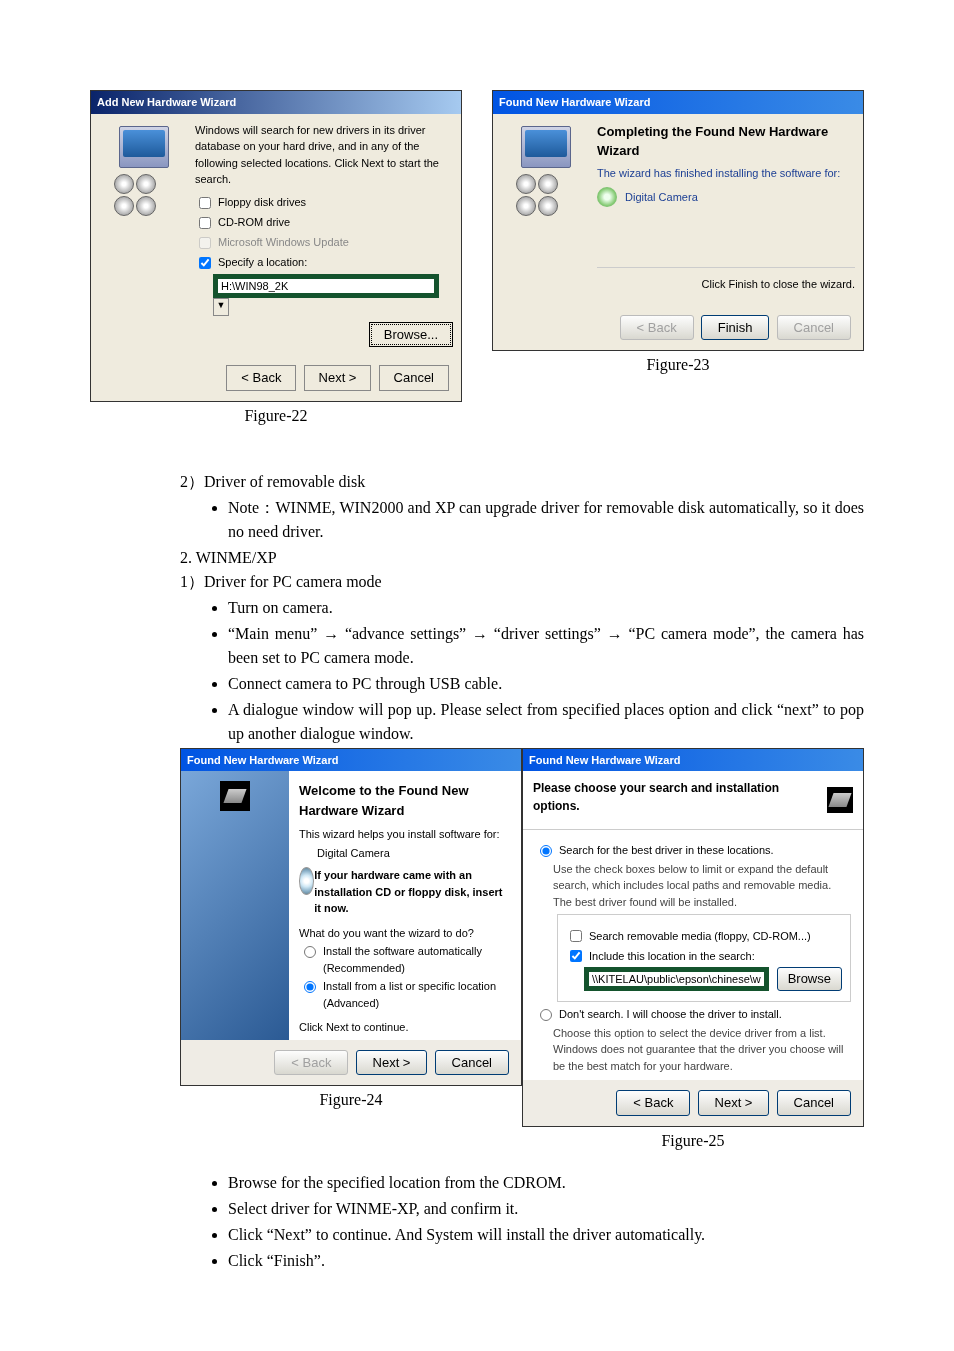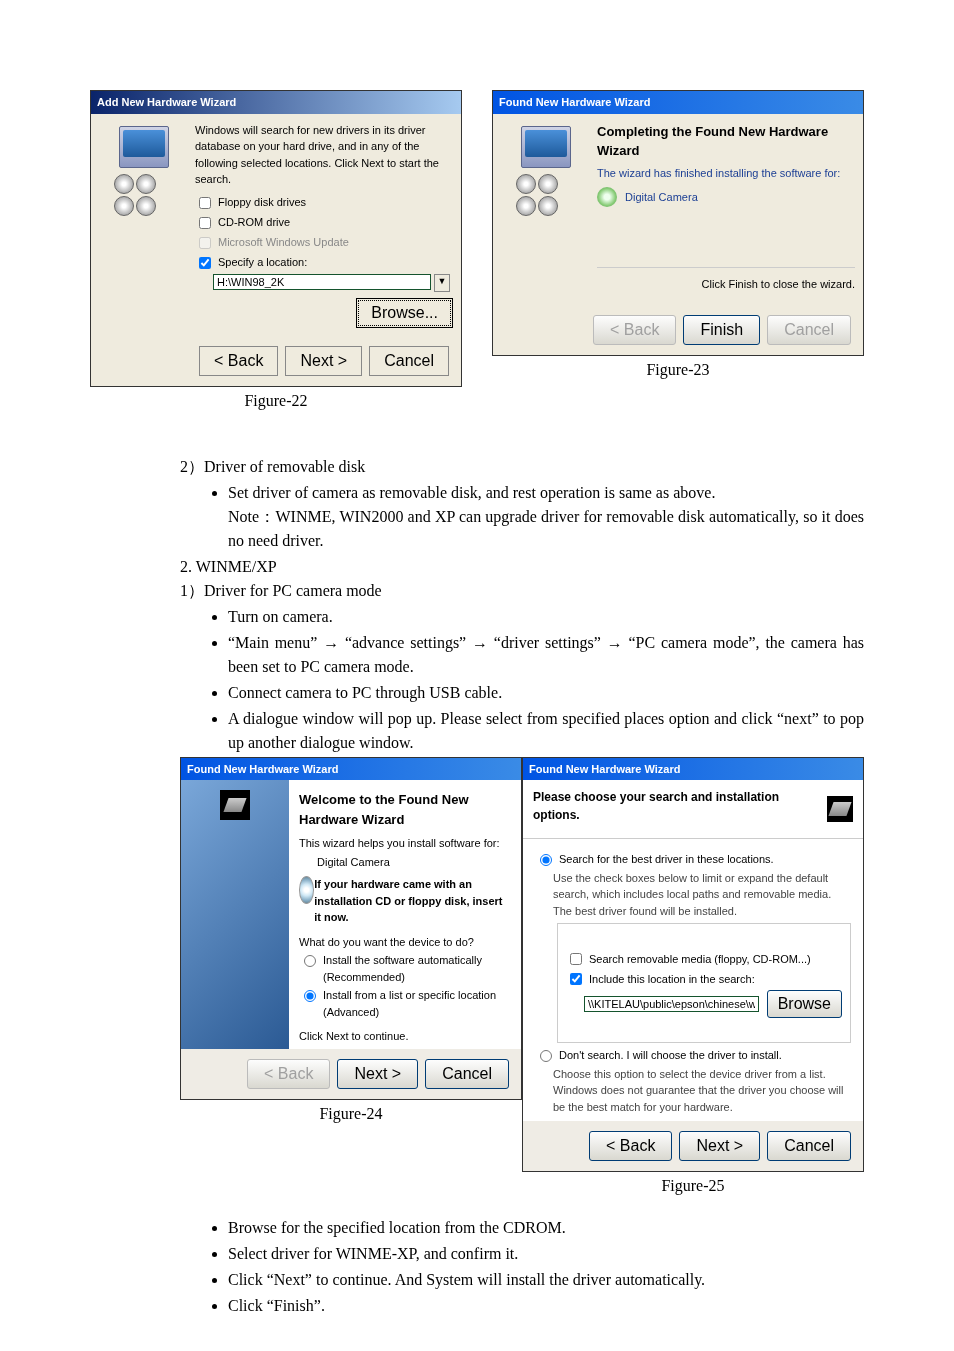--- a/index.html
+++ b/index.html
@@ -86,30 +86,30 @@
     align-items: center;
     gap: 4px;
     margin: 2px 0;
   }
   .chk-row input[type="checkbox"] {
     width: 12px; height: 12px;
   }
   .chk-row.disabled span { color: #888; }
   .location-input {
     width: 210px;
-    border: 1px solid #14532d;
+    border: 5px solid #14532d;
     font-size: 11px;
     padding: 1px 3px;
     background: #fff;
   }
   .btn {
     display: inline-block;
     border: 1px solid #888;
     background: #efebde;
-    font-size: 16px;
+    font-size: 13px;
     padding: 2px 14px;
     margin-left: 4px;
     font-family: "Tahoma", sans-serif;
   }
   .btn.default {
     outline: 1px dotted #000;
     outline-offset: -3px;
     border: 1px solid #000;
   }
   .btn.xp {
@@ -176,21 +176,21 @@
   }
   .radio-row input { width: 12px; height: 12px; }
   .fig25-body {
     background: #fff;
     padding: 10px 12px 6px 12px;
     font-size: 11px;
   }
   .fig25-body .indent-box {
     margin: 4px 0 4px 22px;
     border: 1px solid #ccc;
-    padding: 24px 8px;
+    padding: 10px 8px;
   }
   .fig25-heading {
     font-weight: bold;
     font-size: 12px;
     margin-bottom: 6px;
   }
   .connector-icon {
     width: 30px; height: 30px;
     background: #000;
     display: inline-flex;
@@ -308,21 +308,20 @@
       </div>
     </div>
     <div class="fig-caption">Figure-23</div>
   </div>
 </div>
 
 <div class="section-block">
   <p>2）Driver of removable disk</p>
   <ul class="body-list">
     <li>
-      <span>Set driver of camera as removable disk, and rest operation is same as above.</span>
       <div>Note：WINME, WIN2000 and XP can upgrade driver for removable disk automatically, so it does no need driver.</div>
     </li>
   </ul>
   <p>2. WINME/XP</p>
   <p>1）Driver for PC camera mode</p>
   <ul class="body-list">
     <li>Turn on camera.</li>
     <li>
       <span>“Main menu” </span><span class="arrow">→</span><span> “advance settings” </span><span class="arrow">→</span><span> “driver settings” </span><span class="arrow">→</span><span> “PC camera mode”, the camera has been set to PC camera mode.</span>
     </li>
@@ -343,21 +342,21 @@
             </div>
         </div>
         <div class="dialog-content" style="padding:10px 10px 4px 10px; background:#fff;">
           <div class="xp-heading">Welcome to the Found New Hardware Wizard</div>
           <div style="margin:6px 0 2px 0;">This wizard helps you install software for:</div>
           <div style="margin-left:18px; margin-bottom:6px;">Digital Camera</div>
           <div style="display:flex; align-items:flex-start;">
             <span class="cd-icon-small"></span>
             <b>If your hardware came with an installation CD or floppy disk, insert it now.</b>
           </div>
-          <div style="margin-top:8px;">What do you want the device to do?</div>
+          <div style="margin-top:8px;">What do you want the wizard to do?</div>
           <div class="radio-row">
               <input type="radio" name="r24" style="">
               <span>Install the software automatically (Recommended)</span>
             </div>
           <div class="radio-row">
               <input type="radio" name="r24" checked="" style="">
               <span>Install from a list or specific location (Advanced)</span>
             </div>
           <div style="margin-top:8px;">Click Next to continue.</div>
         </div>

